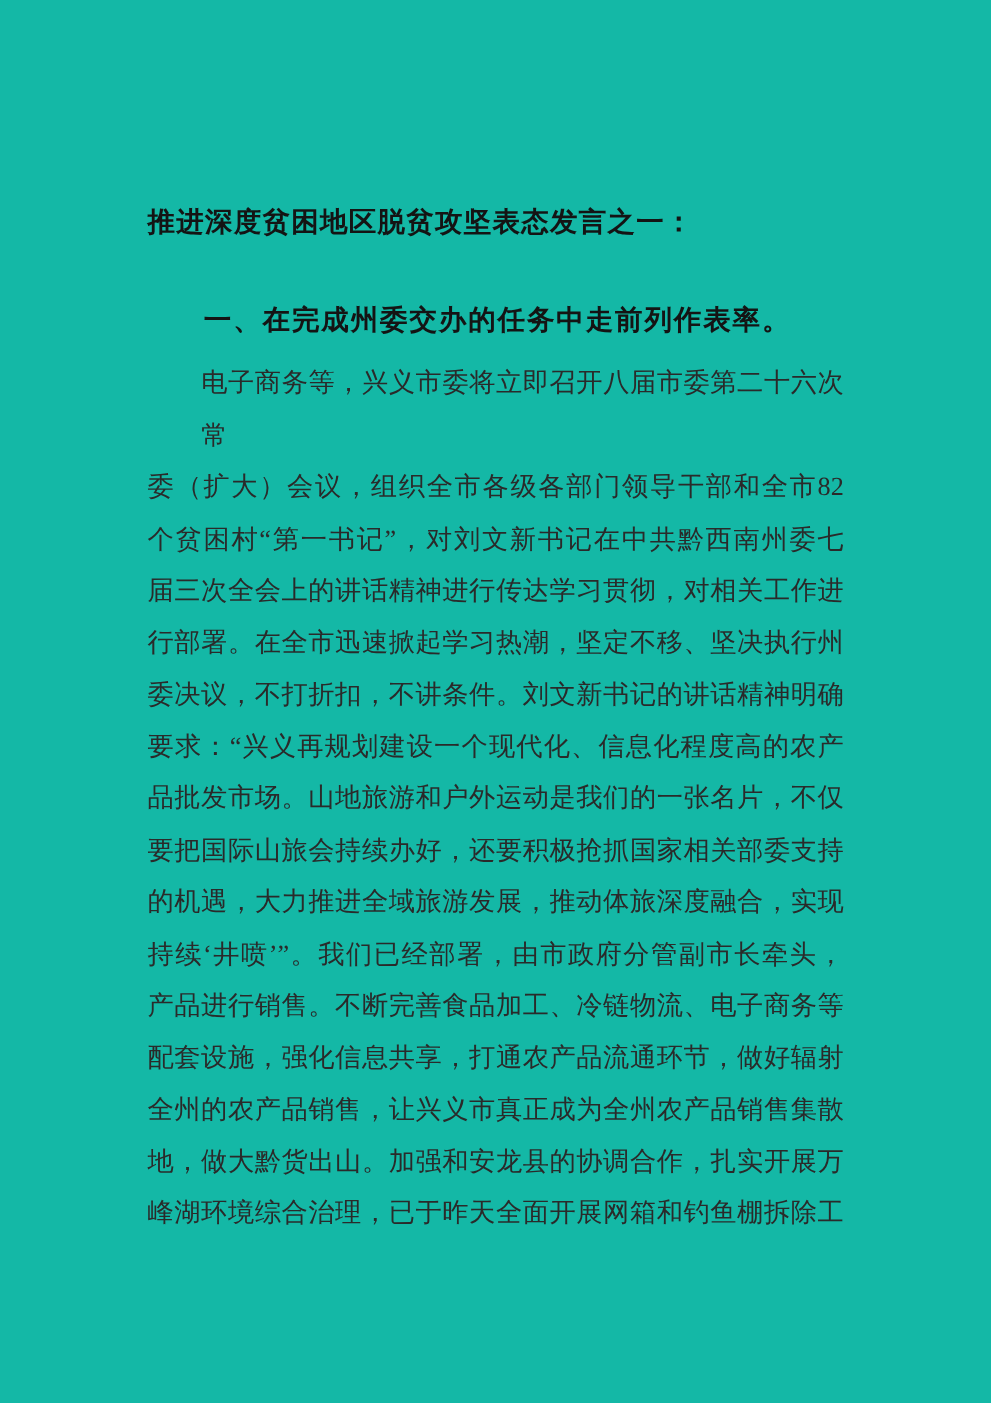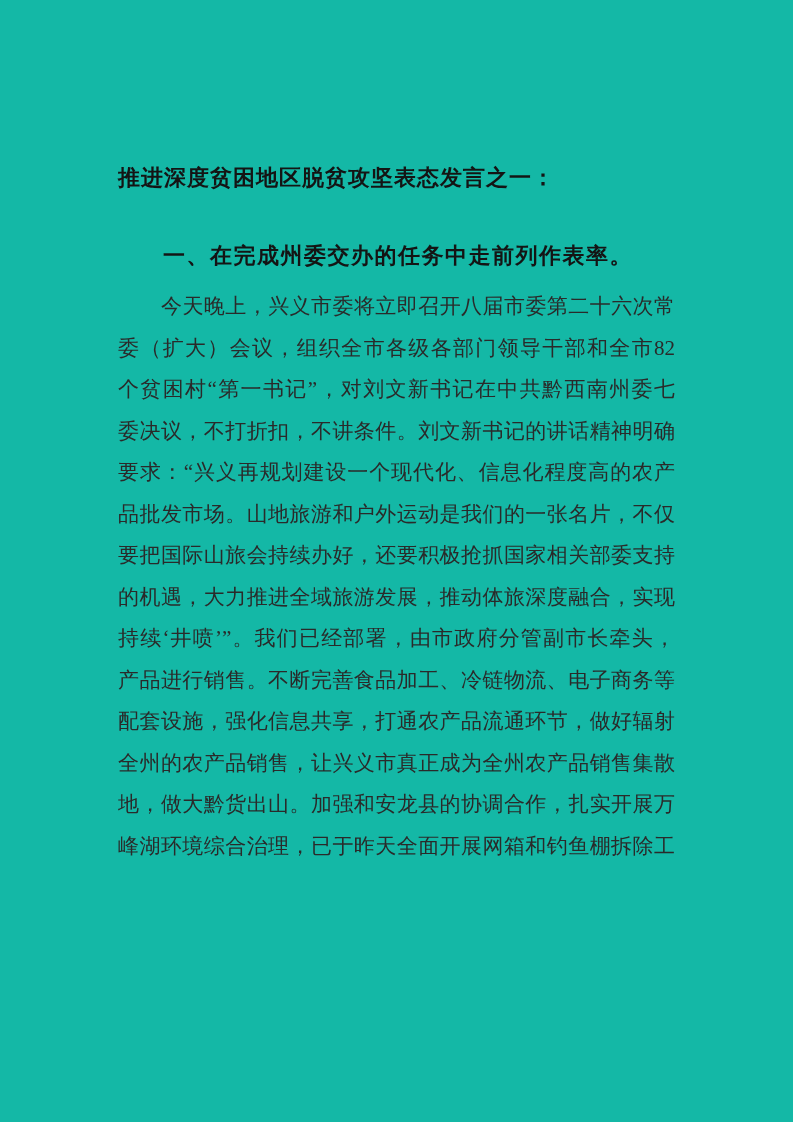--- a/index.html
+++ b/index.html
@@ -56,23 +56,25 @@
 </style>
 </head>
 <body>
 
 <div class="page">
   <div class="doc-title">推进深度贫困地区脱贫攻坚表态发言之一：</div>
 
   <div class="doc-heading">一、在完成州委交办的任务中走前列作表率。</div>
 
   <div class="doc-body">
-    <div class="body-line first-line">今天晚上，兴义市委将立即召开八届市委第二十六次常</div>
+    <div class="body-line first-line">电子商务等，兴义市委将立即召开八届市委第二十六次常</div>
     <div class="body-line">委（扩大）会议，组织全市各级各部门领导干部和全市82</div>
     <div class="body-line">个贫困村“第一书记”，对刘文新书记在中共黔西南州委七</div>
+    <div class="body-line">届三次全会上的讲话精神进行传达学习贯彻，对相关工作进</div>
+    <div class="body-line">行部署。在全市迅速掀起学习热潮，坚定不移、坚决执行州</div>
     <div class="body-line">委决议，不打折扣，不讲条件。刘文新书记的讲话精神明确</div>
     <div class="body-line">要求：“兴义再规划建设一个现代化、信息化程度高的农产</div>
     <div class="body-line">品批发市场。山地旅游和户外运动是我们的一张名片，不仅</div>
     <div class="body-line">要把国际山旅会持续办好，还要积极抢抓国家相关部委支持</div>
     <div class="body-line">的机遇，大力推进全域旅游发展，推动体旅深度融合，实现</div>
     <div class="body-line">持续‘井喷’”。我们已经部署，由市政府分管副市长牵头，</div>
     <div class="body-line">产品进行销售。不断完善食品加工、冷链物流、电子商务等</div>
     <div class="body-line">配套设施，强化信息共享，打通农产品流通环节，做好辐射</div>
     <div class="body-line">全州的农产品销售，让兴义市真正成为全州农产品销售集散</div>
     <div class="body-line">地，做大黔货出山。加强和安龙县的协调合作，扎实开展万</div>

